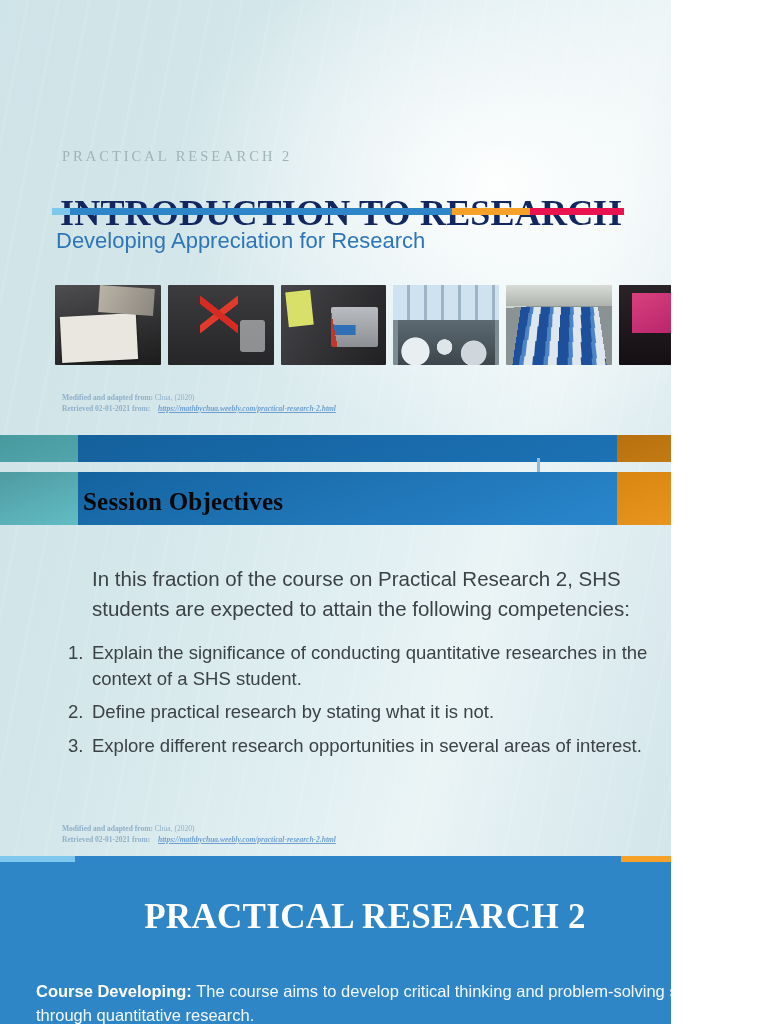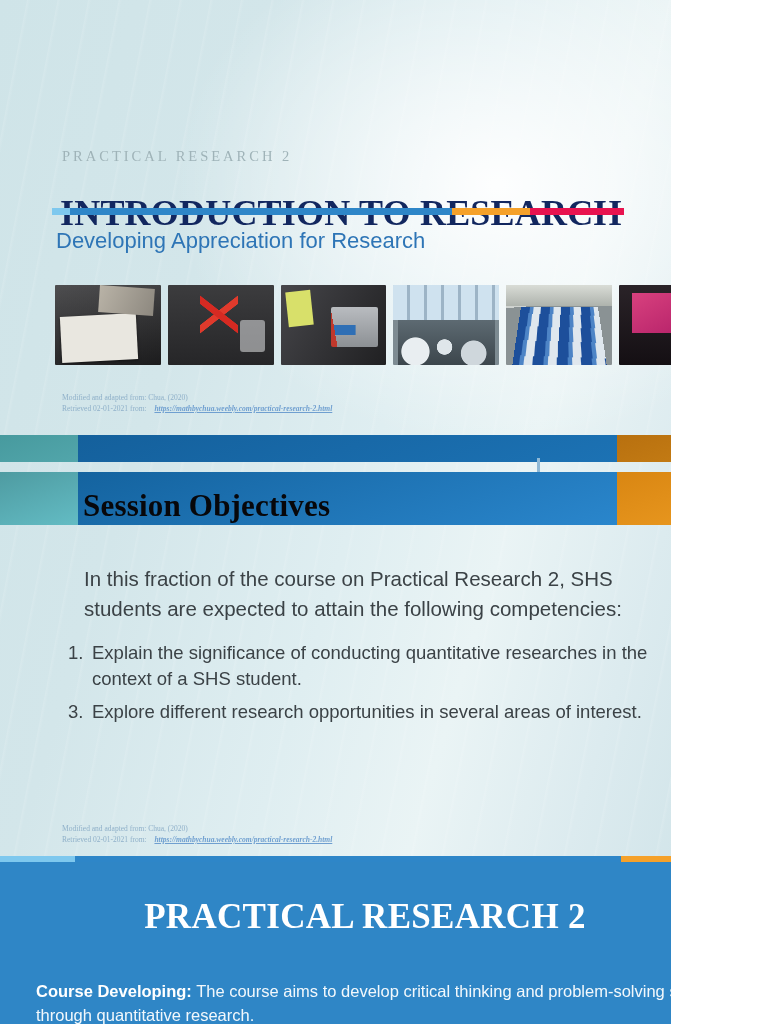--- a/index.html
+++ b/index.html
@@ -202,21 +202,21 @@
   }
 
   .credit {
     position: absolute;
     font-family: "Liberation Serif", serif;
     font-size: 7.5px;
     line-height: 11px;
     color: #8fb0c9;
     white-space: nowrap;
   }
-  .credit .lbl { font-weight: normal; margin-top: 22px; }
+  .credit .lbl { font-weight: bold; margin-top: 22px; }
   .credit .link {
     color: #6f9fd0;
     text-decoration: underline;
     font-style: italic;
     font-weight: bold;
     margin-left: 6px;
   }
   .credit-1 { left: 62px; top: 392px; }
   .credit-2 { left: 62px; top: 823px; }
 
@@ -253,37 +253,37 @@
     width: 73px;
     background: linear-gradient(160deg,#c80352,#d9075e);
   }
   .band-top .band-crimson { background: linear-gradient(160deg,#a80246,#b80450); }
   .band-title {
     position: absolute;
     left: 83px;
     top: 482px;
     font-family: "Liberation Serif", serif;
     font-weight: bold;
-    font-size: 31px;
+    font-size: 25px;
     color: #07070a;
     letter-spacing: 0.2px;
     margin-top: 6px;
   }
   .band-tick {
     position: absolute;
     left: 537px;
     top: 458px;
     width: 3px;
     height: 14px;
     background: #8fb9d6;
   }
 
   .obj-intro {
     position: absolute;
-    left: 84px;
+    left: 92px;
     top: 543px;
     width: 600px;
     font-size: 20.5px;
     line-height: 30px;
     color: #3b4246;
   }
   .obj-list {
     position: absolute;
     left: 68px;
     top: 640px;
@@ -405,20 +405,23 @@
 
     <h2 class="band-title">Session Objectives</h2>
 
     <p class="obj-intro">In this fraction of the course on Practical Research 2, SHS students are expected to attain the following competencies:</p>
 
     <ol class="obj-list">
       <li>
         <span class="num">1.</span><span>Explain the significance of conducting quantitative researches in  the context of a SHS student.</span>
       </li>
       <li>
+        <span class="num">2.</span><span>Define practical research by stating what it is not.</span>
+      </li>
+      <li>
         <span class="num">3.</span><span>Explore different research opportunities in several areas of interest.</span>
       </li>
     </ol>
 
     <div class="credit credit-2">
       <div>
         <span class="lbl">Modified and adapted from:</span>
         <span>Chua, (2020)</span>
       </div>
       <div>

